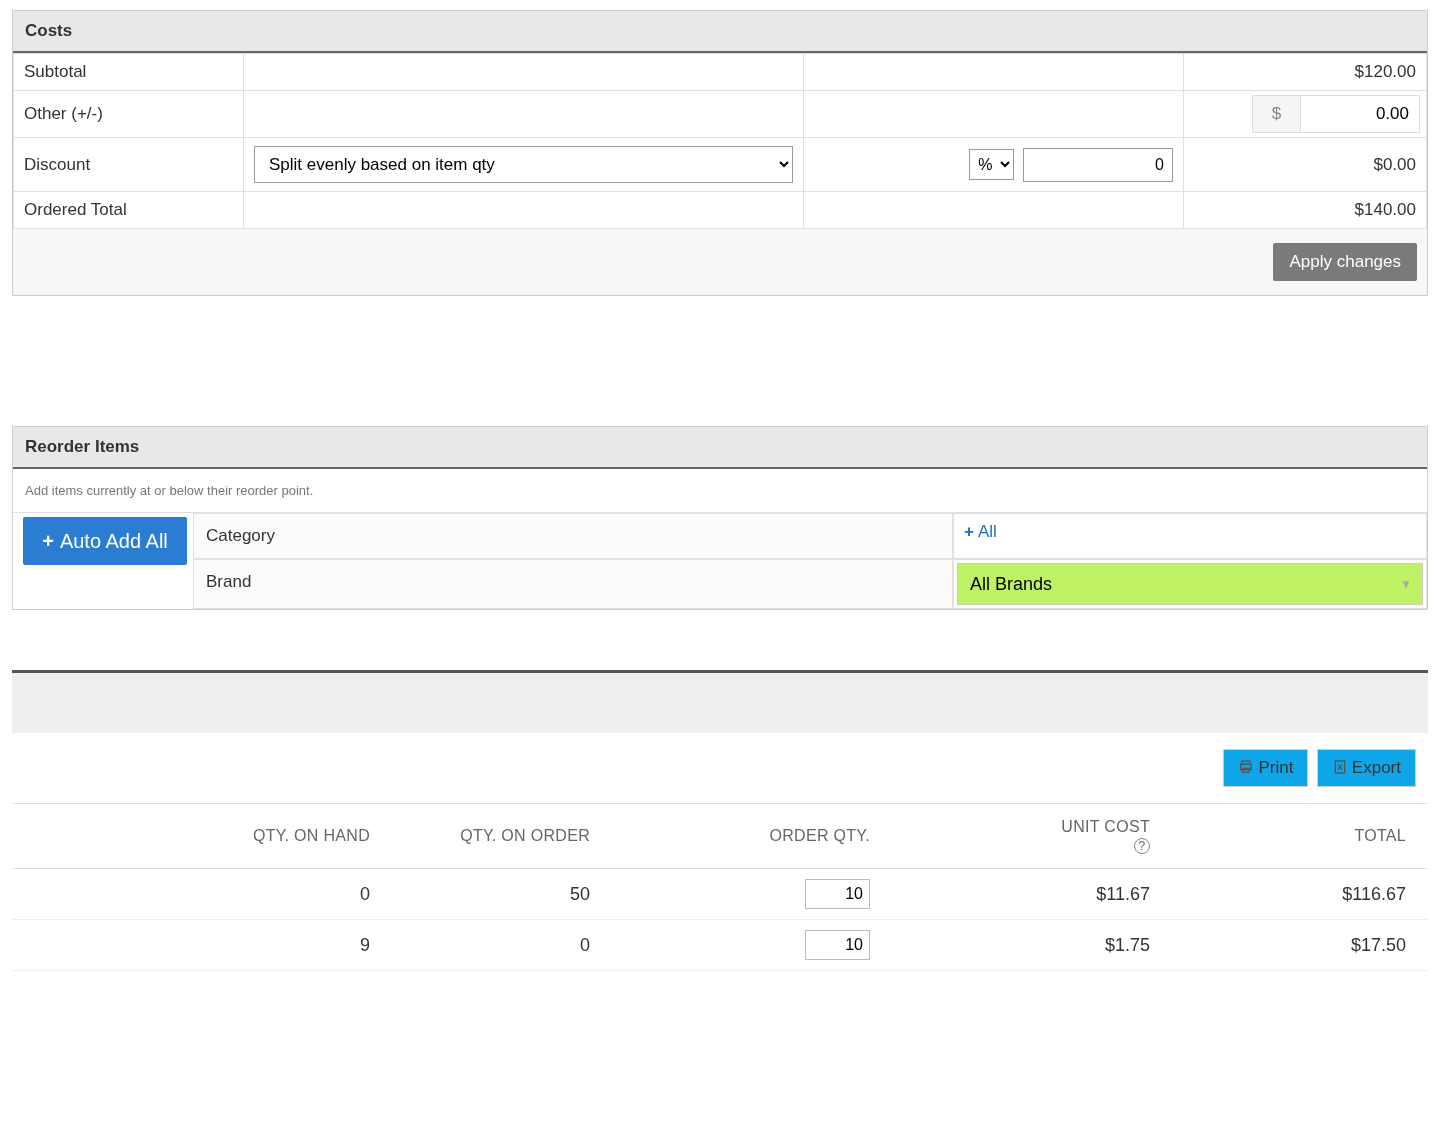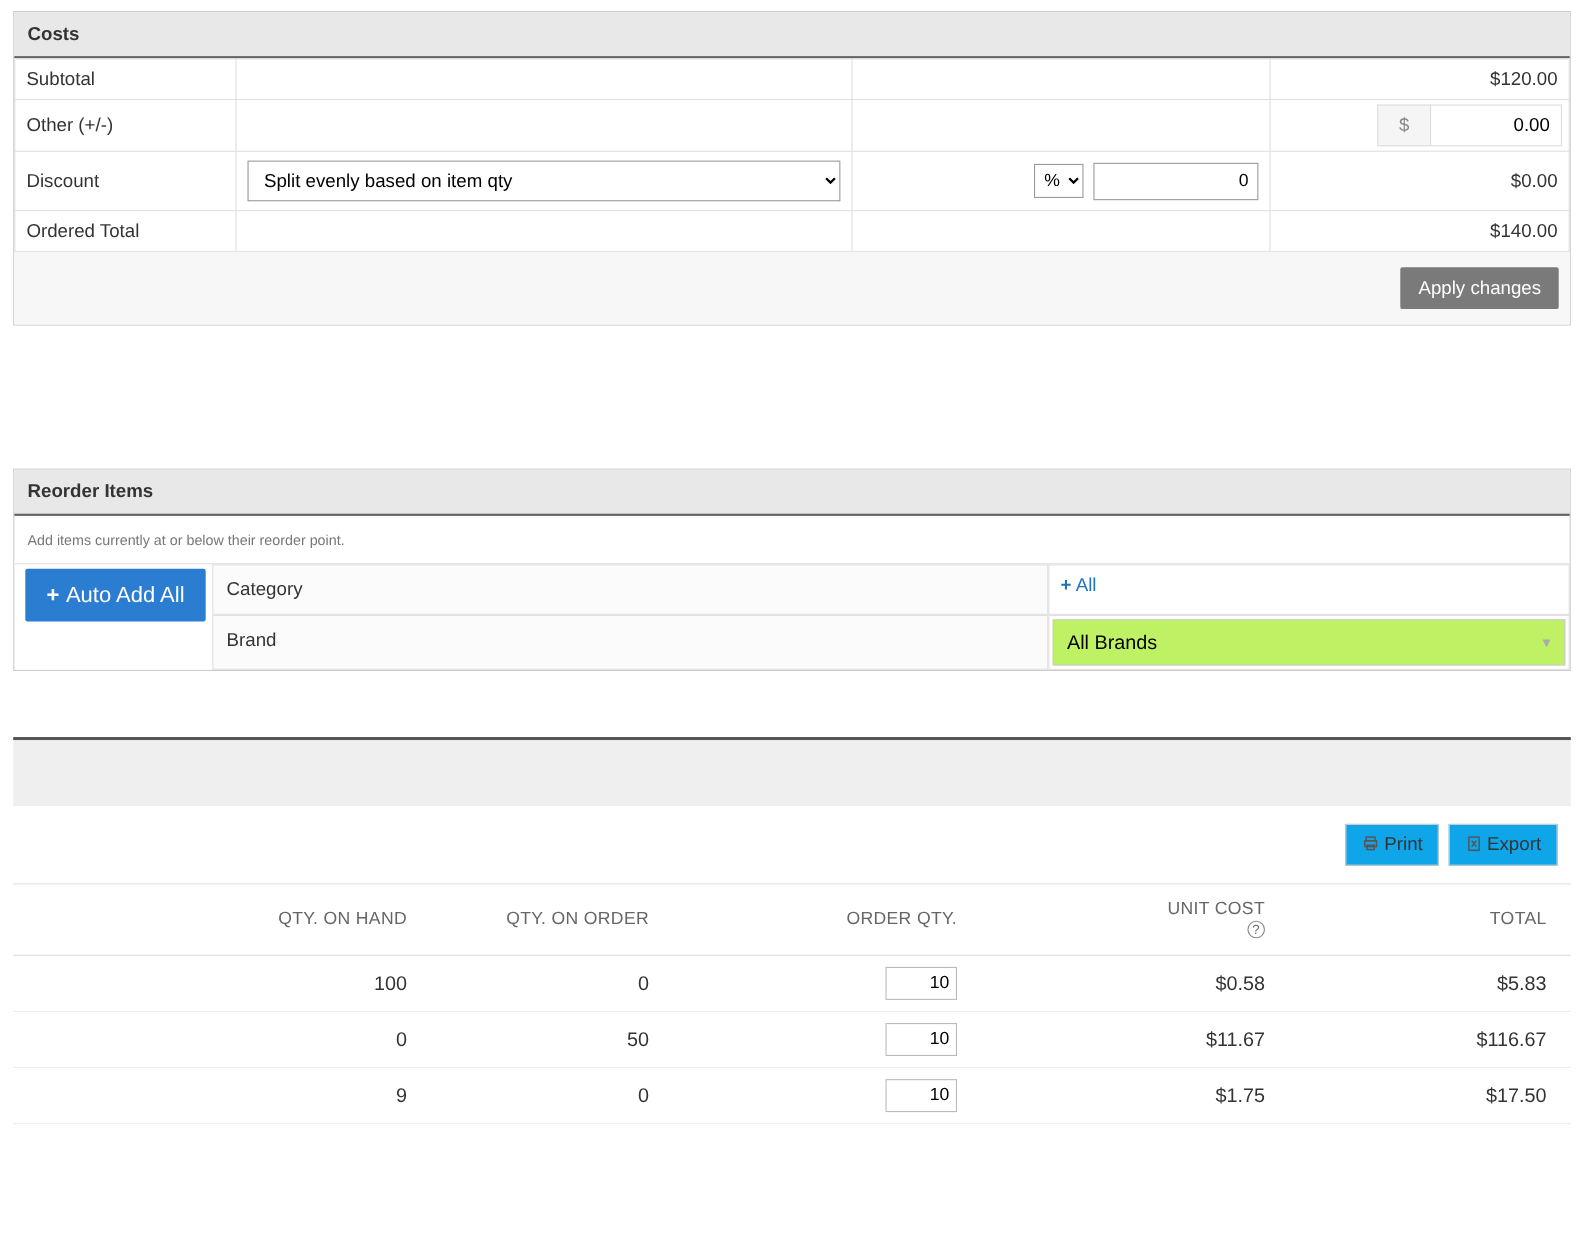--- a/index.html
+++ b/index.html
@@ -25,21 +25,21 @@
 .costs-table {
   width: 100%;
   border-collapse: collapse;
 }
 .costs-table td {
   border: 1px solid #e0e0e0;
   padding: 8px 10px;
   font-size: 17px;
   vertical-align: middle;
 }
-.costs-table .label-col { width: 201px; color:#333; }
+.costs-table .label-col { width: 230px; color:#333; }
 .costs-table .mid1 { width: 560px; }
 .costs-table .mid2 { width: 380px; }
 .costs-table .val-col { text-align: right; }
 .select-box {
   width: 100%;
   padding: 7px 10px;
   font-size: 17px;
   border: 1px solid #9a9a9a;
   background: #fff;
 }
@@ -332,27 +332,20 @@
       <th style="width:280px"><span>ORDER QTY.</span></th>
       <th style="width:280px">
         <span>UNIT COST</span><br>
         <span class="help-circle">?</span>
       </th>
       <th><span>TOTAL</span></th>
     </tr>
   </thead>
   <tbody id="items-tbody">
       <tr>
-        <td>100</td>
-        <td>0</td>
-        <td><input class="order-qty-input" value="10" style=""></td>
-        <td>$0.58</td>
-        <td>$5.83</td>
-      </tr>
-      <tr>
         <td>0</td>
         <td>50</td>
         <td><input class="order-qty-input" value="10" style=""></td>
         <td>$11.67</td>
         <td>$116.67</td>
       </tr>
       <tr>
         <td>9</td>
         <td>0</td>
         <td><input class="order-qty-input" value="10" style=""></td>

